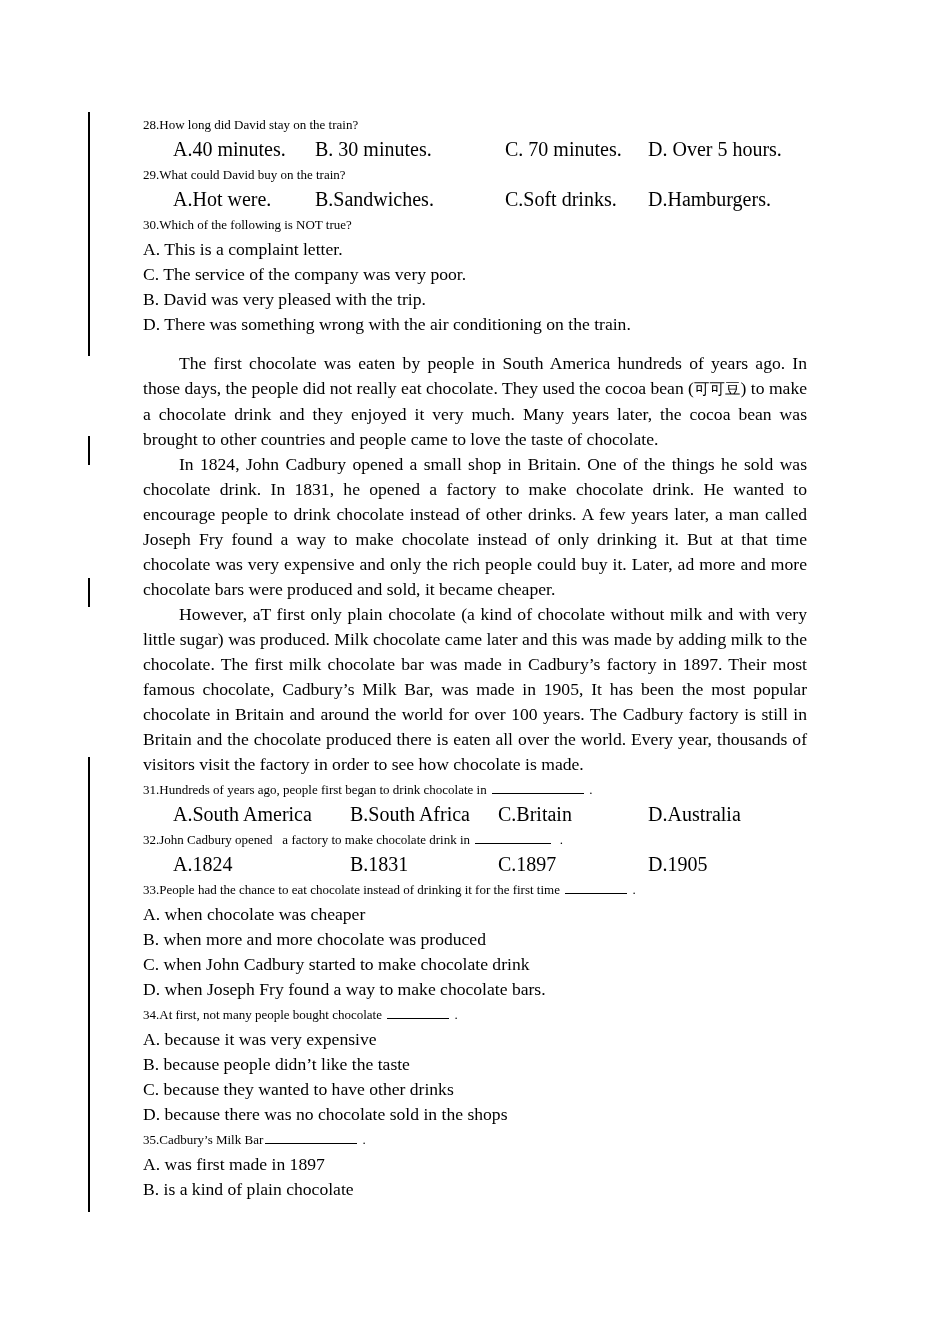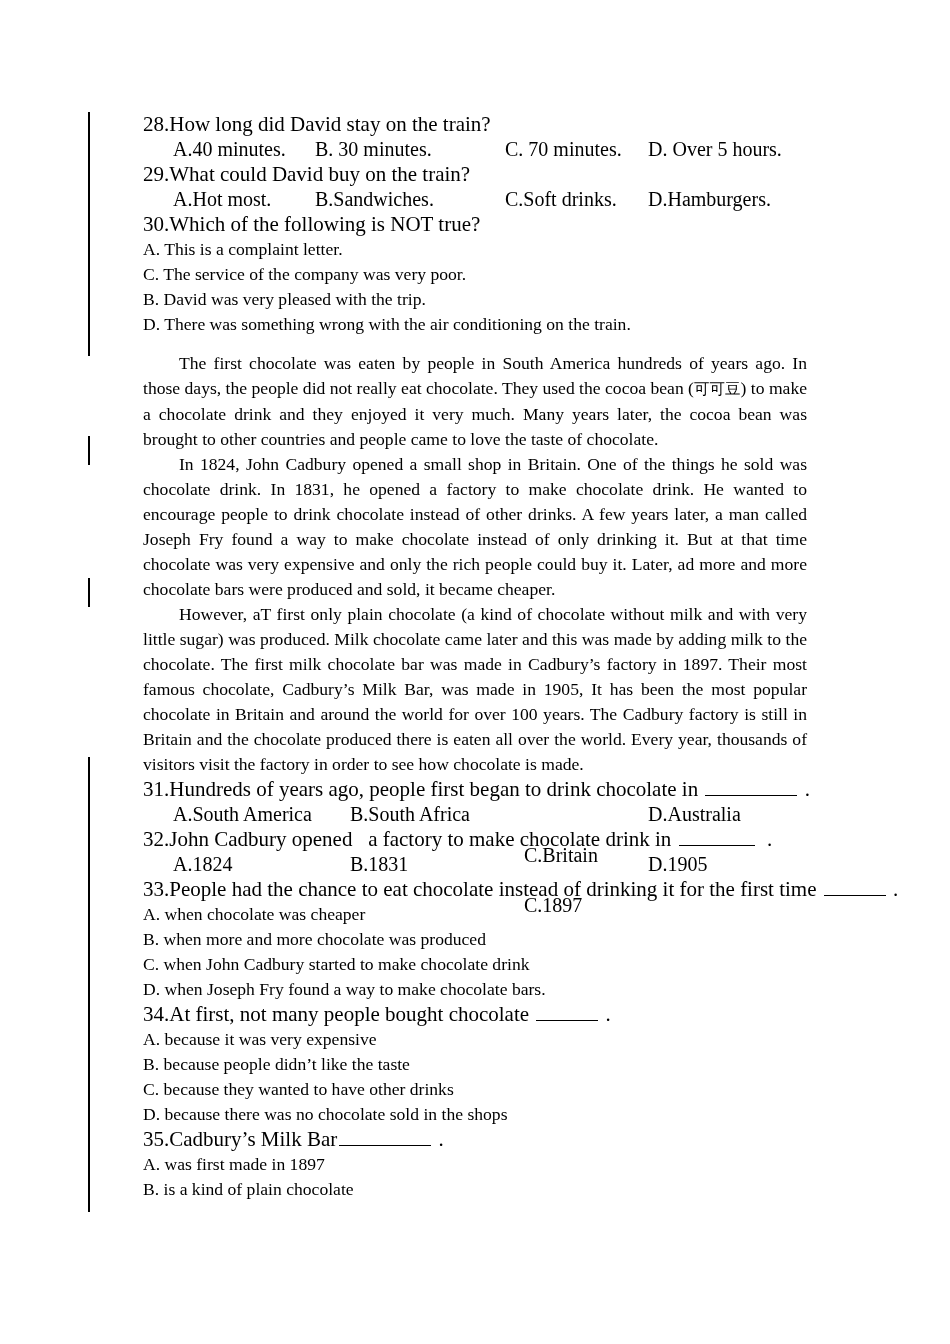--- a/index.html
+++ b/index.html
@@ -29,21 +29,21 @@
 
   
   #content {
     position: absolute;
     left: 143px;
     top: 112px;
     width: 664px;
   }
 
   .q-line {
-    font-size: 21px;
+    font-size: 13px;
     line-height: 25px;
     white-space: pre;
   }
 
   .opt-row {
     position: relative;
     height: 25px;
     font-size: 20px;
     line-height: 25px;
   }
@@ -51,21 +51,21 @@
     position: absolute;
     top: 0;
     white-space: pre;
   }
   .opt-a { left: 30px; }
   .opt-b { left: 172px; }
   .opt-c { left: 362px; }
   .opt-d { left: 505px; }
 
   .opt-b2 { left: 207px; }
-  .opt-c2 { left: 381px; margin-top: 41px; }
+  .opt-c2 { left: 355px; }
   .opt-d2 { left: 505px; }
 
   .choice-line {
     font-size: 17.6px;
     line-height: 25px;
     white-space: pre;
   }
 
   .passage {
     font-size: 17.6px;
@@ -110,21 +110,21 @@
     <div class="q-line">28.How long did David stay on the train?</div>
     <div class="opt-row">
       <span class="opt opt-a">A.40 minutes.</span>
       <span class="opt opt-b">B. 30 minutes.</span>
       <span class="opt opt-c">C. 70 minutes.</span>
       <span class="opt opt-d">D. Over 5 hours.</span>
     </div>
 
     <div class="q-line">29.What could David buy on the train?</div>
     <div class="opt-row">
-      <span class="opt opt-a">A.Hot most.</span>
+      <span class="opt opt-a">A.Hot were.</span>
       <span class="opt opt-b">B.Sandwiches.</span>
       <span class="opt opt-c">C.Soft drinks.</span>
       <span class="opt opt-d">D.Hamburgers.</span>
     </div>
 
     <div class="q-line">30.Which of the following is NOT true?</div>
     <div class="choice-line">A. This is a complaint letter.</div>
     <div class="choice-line">C. The service of the company was very poor.</div>
     <div class="choice-line">B. David was very pleased with the trip.</div>
     <div class="choice-line">D. There was something wrong with the air conditioning on the train.</div>

